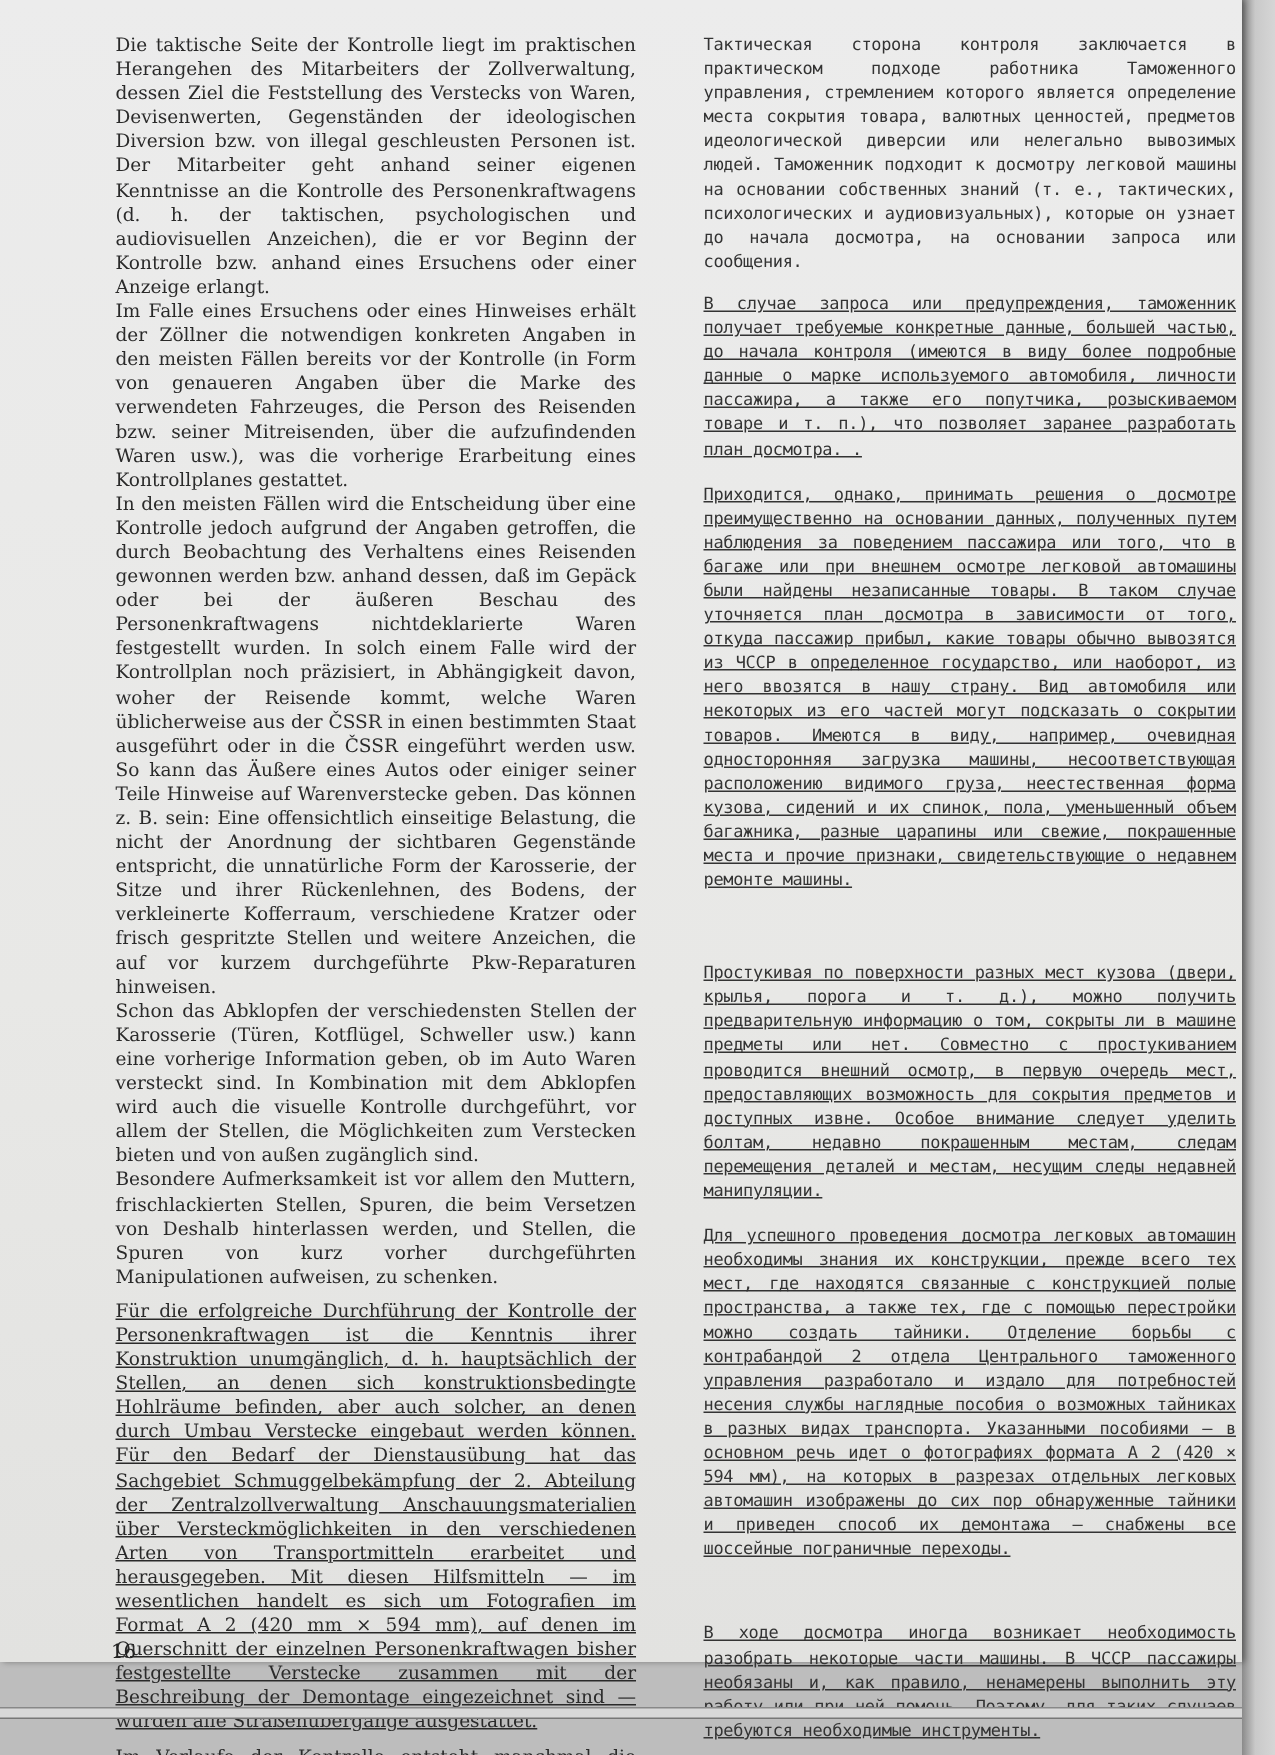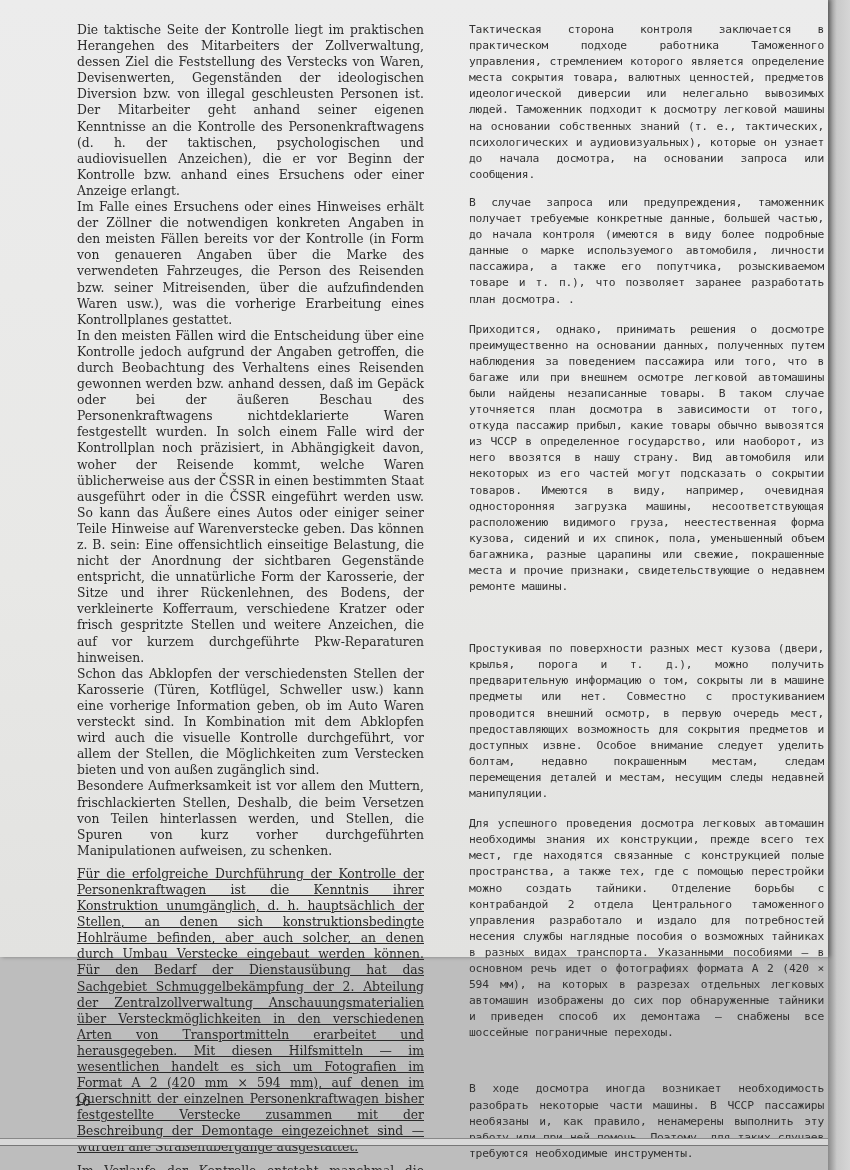--- a/index.html
+++ b/index.html
@@ -2,21 +2,21 @@
 <html><head>
   <meta charset="utf-8">
   <style>
     html, body { margin: 0; padding: 0; }
     body {
       width: 850px; height: 1170px; overflow: hidden; position: relative;
       background: #bdbdbd;
       font-family: "DejaVu Serif", serif;
     }
     .page {
-      position: absolute; left: 0; top: 0; width: 828px; height: 957px;
+      position: absolute; left: 0; top: 0; width: 828px; height: 1108px;
       background: linear-gradient(180deg, #ececec 0%, #e8e8e6 60%, #e2e2e0 100%);
       box-shadow: 2px 0 4px rgba(0,0,0,0.35);
     }
     .page-edge {
       position: absolute; left: 0; top: 1138px; width: 828px; height: 6px;
       border-top: 1px solid #888; border-bottom: 1px solid #777;
       background: #d8d8d8;
     }
     .right-strip {
       position: absolute; left: 828px; top: 0; width: 22px; height: 1170px;
@@ -25,42 +25,42 @@
     .col {
       position: absolute; top: 22px; width: 347px;
       color: #2a2a2a; font-size: 12.35px; line-height: 16.1px;
       text-align: justify; hyphens: manual;
     }
     .col-de { left: 77px; }
     .col-ru { left: 469px; width: 355px; font-family: "DejaVu Sans Mono", monospace; font-size: 11.3px; letter-spacing: -0.2px; color: #333; }
     .col p { margin: 0; }
     .col-de p + p { margin-top: 0px; }
     .col-de p.gap { margin-top: 7px; text-decoration: underline; }
-    .col-ru p.gap { margin-top: 12px; }
+    .col-ru p.gap { margin-top: 12px; text-decoration: underline; }
     .para-ru-3 { margin-top: 14px !important; }
     .para-ru-4 { margin-top: 46px !important; }
     .para-ru-5 { margin-top: 14px !important; }
     .para-ru-6 { margin-top: 40px !important; }
     .page-number {
       position: absolute; left: 74px; top: 1094px;
       font-size: 13px; color: #222;
     }
   </style>
 </head>
 <body>
 
 <div class="right-strip"></div>
 <div class="page">
 
   <div class="col col-de">
     <p>Die taktische Seite der Kontrolle liegt im praktischen Herangehen des Mitarbeiters der Zollverwaltung, dessen Ziel die Feststellung des Verstecks von Waren, Devisenwerten, Gegenständen der ideologischen Diversion bzw. von illegal geschleusten Personen ist. Der Mitarbeiter geht anhand seiner eigenen Kenntnisse an die Kontrolle des Personenkraftwagens (d. h. der taktischen, psychologischen und audiovisuellen Anzeichen), die er vor Beginn der Kontrolle bzw. anhand eines Ersuchens oder einer Anzeige erlangt.</p>
     <p>Im Falle eines Ersuchens oder eines Hinweises erhält der Zöllner die notwendigen konkreten Angaben in den meisten Fällen bereits vor der Kontrolle (in Form von genaueren Angaben über die Marke des verwendeten Fahrzeuges, die Person des Reisenden bzw. seiner Mitreisenden, über die aufzufindenden Waren usw.), was die vorherige Erarbeitung eines Kontrollplanes gestattet.</p>
     <p>In den meisten Fällen wird die Entscheidung über eine Kontrolle jedoch aufgrund der Angaben getroffen, die durch Beobachtung des Verhaltens eines Reisenden gewonnen werden bzw. anhand dessen, daß im Gepäck oder bei der äußeren Beschau des Personenkraftwagens nichtdeklarierte Waren festgestellt wurden. In solch einem Falle wird der Kontrollplan noch präzisiert, in Abhängigkeit davon, woher der Reisende kommt, welche Waren üblicherweise aus der ČSSR in einen bestimmten Staat ausgeführt oder in die ČSSR eingeführt werden usw. So kann das Äußere eines Autos oder einiger seiner Teile Hinweise auf Warenverstecke geben. Das können z. B. sein: Eine offensichtlich einseitige Belastung, die nicht der Anordnung der sichtbaren Gegenstände entspricht, die unnatürliche Form der Karosserie, der Sitze und ihrer Rückenlehnen, des Bodens, der verkleinerte Kofferraum, verschiedene Kratzer oder frisch gespritzte Stellen und weitere Anzeichen, die auf vor kurzem durchgeführte Pkw-Reparaturen hinweisen.</p>
     <p>Schon das Abklopfen der verschiedensten Stellen der Karosserie (Türen, Kotflügel, Schweller usw.) kann eine vorherige Information geben, ob im Auto Waren versteckt sind. In Kombination mit dem Abklopfen wird auch die visuelle Kontrolle durchgeführt, vor allem der Stellen, die Möglichkeiten zum Verstecken bieten und von außen zugänglich sind.</p>
-    <p>Besondere Aufmerksamkeit ist vor allem den Muttern, frischlackierten Stellen, Deshalb, die beim Versetzen von Teilen hinterlassen werden, und Stellen, die Spuren von kurz vorher durchgeführten Manipulationen aufweisen, zu schenken.</p>
+    <p>Besondere Aufmerksamkeit ist vor allem den Muttern, frischlackierten Stellen, Spuren, die beim Versetzen von Deshalb hinterlassen werden, und Stellen, die Spuren von kurz vorher durchgeführten Manipulationen aufweisen, zu schenken.</p>
     <p class="gap">Für die erfolgreiche Durchführung der Kontrolle der Personenkraftwagen ist die Kenntnis ihrer Konstruktion unumgänglich, d. h. hauptsächlich der Stellen, an denen sich konstruktionsbedingte Hohlräume befinden, aber auch solcher, an denen durch Umbau Verstecke eingebaut werden können. Für den Bedarf der Dienstausübung hat das Sachgebiet Schmuggelbekämpfung der 2. Abteilung der Zentralzollverwaltung Anschauungsmaterialien über Versteckmöglichkeiten in den verschiedenen Arten von Transportmitteln erarbeitet und herausgegeben. Mit diesen Hilfsmitteln — im wesentlichen handelt es sich um Fotografien im Format A 2 (420 mm × 594 mm), auf denen im Querschnitt der einzelnen Personenkraftwagen bisher festgestellte Verstecke zusammen mit der Beschreibung der Demontage eingezeichnet sind — wurden alle Straßenübergänge ausgestattet.</p>
     <p class="gap">Im Verlaufe der Kontrolle entsteht manchmal die Notwendigkeit, einige Teile des Fahrzeuges abzubauen. Die Reisenden sind in der ČSSR nicht verpflichtet und in der Regel auch nicht gewillt, diese Arbeiten durchzuführen bzw. dabei zu helfen. Deshalb braucht man für solche Fälle das notwendige Werkzeug.</p>
 
   </div>
 
   <div class="col col-ru">
     <p>Тактическая сторона контроля заключается в практическом подходе работника Таможенного управления, стремлением которого является определение места сокрытия товара, валютных ценностей, предметов идеологической диверсии или нелегально вывозимых людей. Таможенник подходит к досмотру легковой машины на основании собственных знаний (т. е., тактических, психологических и аудиовизуальных), которые он узнает до начала досмотра, на основании запроса или сообщения.</p>
     <p class="gap">В случае запроса или предупреждения, таможенник получает требуемые конкретные данные, большей частью, до начала контроля (имеются в виду более подробные данные о марке используемого автомобиля, личности пассажира, а также его попутчика, розыскиваемом товаре и т. п.), что позволяет заранее разработать план досмотра. .</p>
     <p class="gap para-ru-3">Приходится, однако, принимать решения о досмотре преимущественно на основании данных, полученных путем наблюдения за поведением пассажира или того, что в багаже или при внешнем осмотре легковой автомашины были найдены незаписанные товары. В таком случае уточняется план досмотра в зависимости от того, откуда пассажир прибыл, какие товары обычно вывозятся из ЧССР в определенное государство, или наоборот, из него ввозятся в нашу страну. Вид автомобиля или некоторых из его частей могут подсказать о сокрытии товаров. Имеются в виду, например, очевидная односторонняя загрузка машины, несоответствующая расположению видимого груза, неестественная форма кузова, сидений и их спинок, пола, уменьшенный объем багажника, разные царапины или свежие, покрашенные места и прочие признаки, свидетельствующие о недавнем ремонте машины.</p>
     <p class="gap para-ru-4">Простукивая по поверхности разных мест кузова (двери, крылья, порога и т. д.), можно получить предварительную информацию о том, сокрыты ли в машине предметы или нет. Совместно с простукиванием проводится внешний осмотр, в первую очередь мест, предоставляющих возможность для сокрытия предметов и доступных извне. Особое внимание следует уделить болтам, недавно покрашенным местам, следам перемещения деталей и местам, несущим следы недавней манипуляции.</p>

